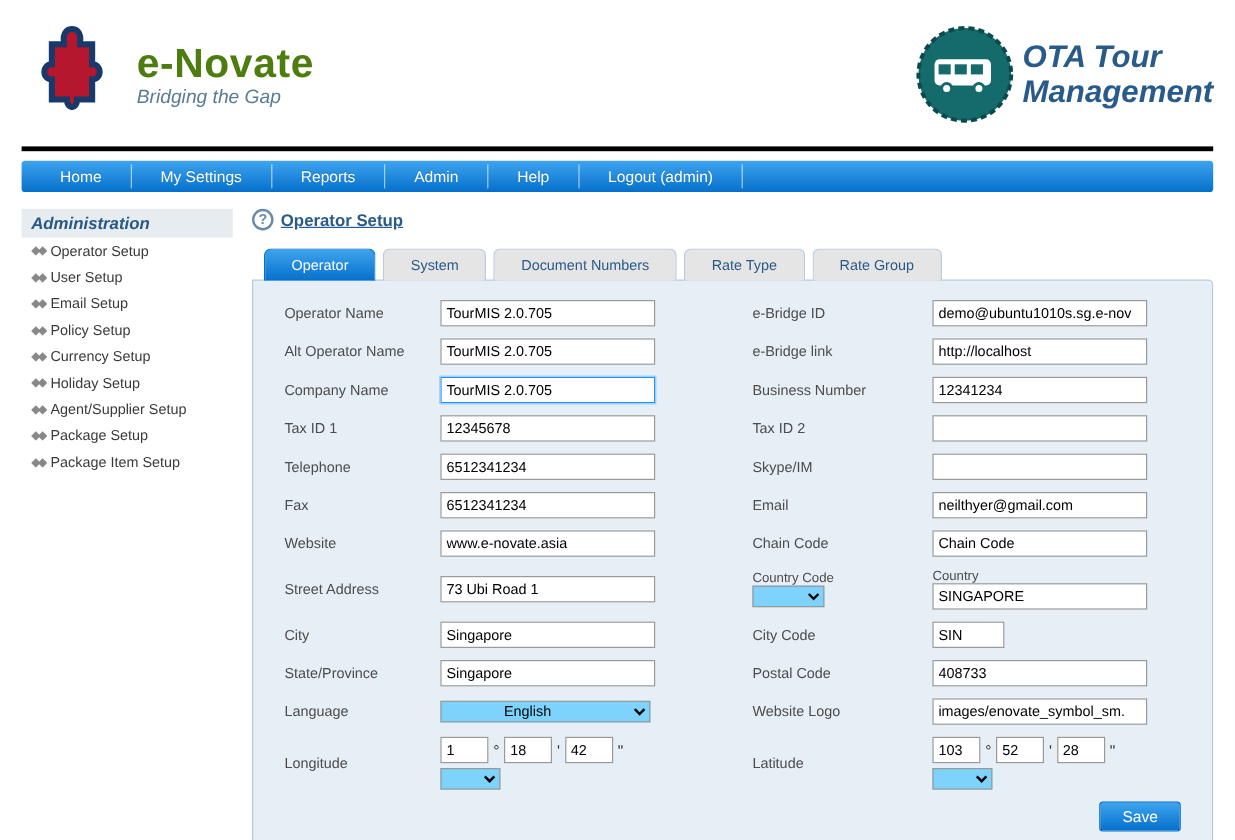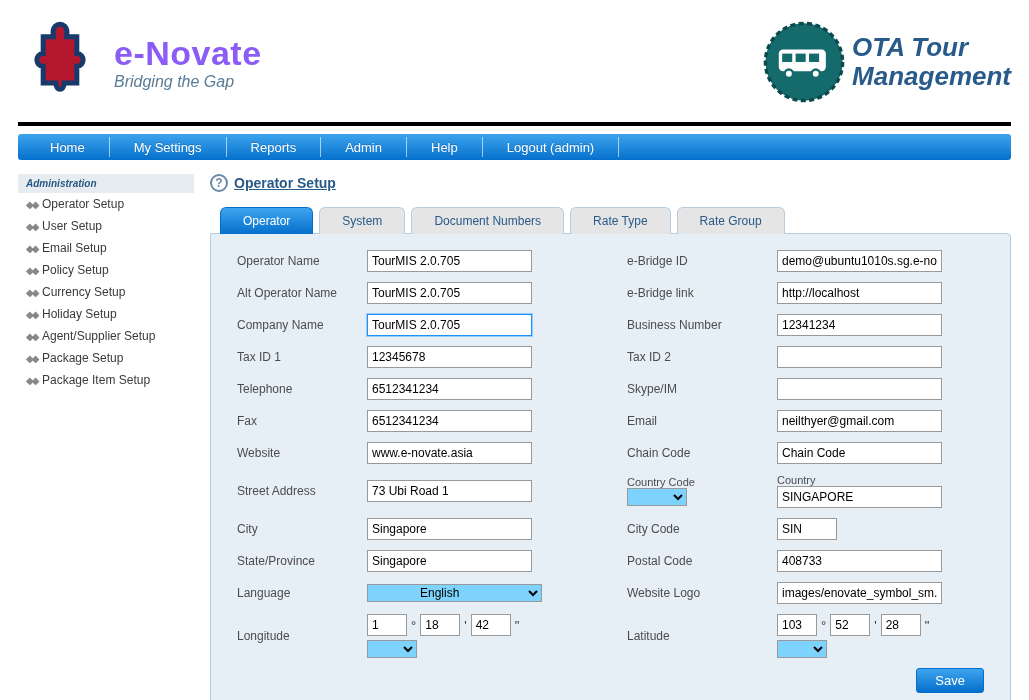--- a/index.html
+++ b/index.html
@@ -2,42 +2,42 @@
 <html><head>
 <meta charset="utf-8">
 <style>
   * { box-sizing: border-box; margin: 0; padding: 0; }
   body { font-family: Arial, Helvetica, sans-serif; font-size: 13px; color: #333; background: #fff; }
   .page { width: 1029px; margin: 0 auto; padding: 10px 18px; }
   .header { display: flex; justify-content: space-between; align-items: center; padding: 10px 0 18px 0; }
   .logo-left { display: flex; align-items: center; gap: 12px; }
   .logo-right { display: flex; align-items: center; gap: 6px; }
   .title-right { font-size: 26px; font-weight: bold; color: #285a8a; line-height: 1.1; font-style: italic; }
-  .title-left-main { font-size: 34px; font-weight: bold; color: #8b5cf6; letter-spacing: 0.5px; }
+  .title-left-main { font-size: 34px; font-weight: bold; color: #4d7c0f; letter-spacing: 0.5px; }
   .title-left-sub { font-size: 16px; color: #5a7b95; font-style: italic; }
   .hr { height: 4px; background: #000; margin-bottom: 8px; }
   .navbar { height: 26px; background: linear-gradient(#3ea4ee,#0570cc); border-radius: 3px; display: flex; align-items: center; padding: 0 8px; }
   .navbar a { color: #fff; font-size: 13px; padding: 0 24px; text-decoration: none; cursor: pointer; text-shadow: 0 -1px 0 rgba(0,0,0,.2); }
   .nav-sep { width:1px; height:20px; background: rgba(255,255,255,0.6); }
   .content { display: flex; margin-top: 14px; gap: 16px; }
   .sidebar { width: 176px; flex-shrink: 0; }
-  .side-title { background: #e7ecf0; color: #2a5885; font-weight: bold; font-style: italic; padding: 4px 8px; font-size: 10px; }
+  .side-title { background: #e7ecf0; color: #2a5885; font-weight: bold; font-style: italic; padding: 4px 8px; font-size: 14px; }
   .side-item { display:flex; align-items:center; gap:6px; padding: 4px 8px; font-size: 12px; color: #3a3a3a; cursor: pointer; }
   .bullet { display:inline-block; width:10px; font-size:10px; letter-spacing:-2px; color:#888; }
   .main { flex: 1; }
   .page-title-row { display:flex; align-items:center; gap:6px; margin-bottom:14px; }
   .help-icon { width:18px; height:18px; border-radius:50%; border:2px solid #6a8aaa; display:flex; align-items:center; justify-content:center; color:#6a8aaa; font-weight:bold; font-size:12px; }
   .page-title { font-size:14px; font-weight:bold; color:#285a8a; text-decoration: underline; cursor:pointer; }
   .tabs { display:flex; gap:6px; margin-bottom:0; }
   .tab { border:1px solid #b8cce0; border-bottom:none; border-radius:6px 6px 0 0; padding:6px 22px; font-size:12px; color:#285a8a; background:#e5e5e5; cursor:pointer; position:relative; top:1px; }
   .tab.active { background: linear-gradient(#3ea4ee,#0570cc); color:#fff; border-color:#0570cc;margin-left:10px; }
   .panel { border:1px solid #b8cce0; background:#e6eef6; padding:16px 26px 10px 26px; border-radius:0 4px 4px 4px; }
   .form-grid { display:grid; grid-template-columns: 120px 180px 60px 140px 200px; column-gap: 10px; row-gap: 10px; align-items:center; }
   .lbl { font-size:12px; color:#4c4c4c; }
-  .inp { width:165px; height:22px; border:1px solid #999; padding:0 4px; font-size:12px; background:#fff; }
+  .inp { width:179px; height:22px; border:1px solid #999; padding:0 4px; font-size:12px; background:#fff; }
   .inp-focus { border:1px solid #1e90ff; outline:1px solid #9acdf6; }
   .sel { height:18px; border:1px solid #999; font-size:12px; background:#7dd3fc;padding-left:48px; }
   .longlat { display:flex; align-items:center; gap:4px; flex-wrap:wrap; }
   .longlat input[type="text"] { width:40px; height:22px; border:1px solid #999; padding:0 4px; font-size:12px; text-align:left; }
   .footer-row { display:flex; justify-content:flex-end; margin-top:10px; }
   .save-btn { background: linear-gradient(#3ea4ee,#0570cc); color:#fff; border:1px solid #0570cc; border-radius:3px; padding:4px 18px; font-size:13px; cursor:pointer; }
   .sub-lbl { font-size:11px; color:#4c4c4c; }
 </style>
 </head>
 <body>

